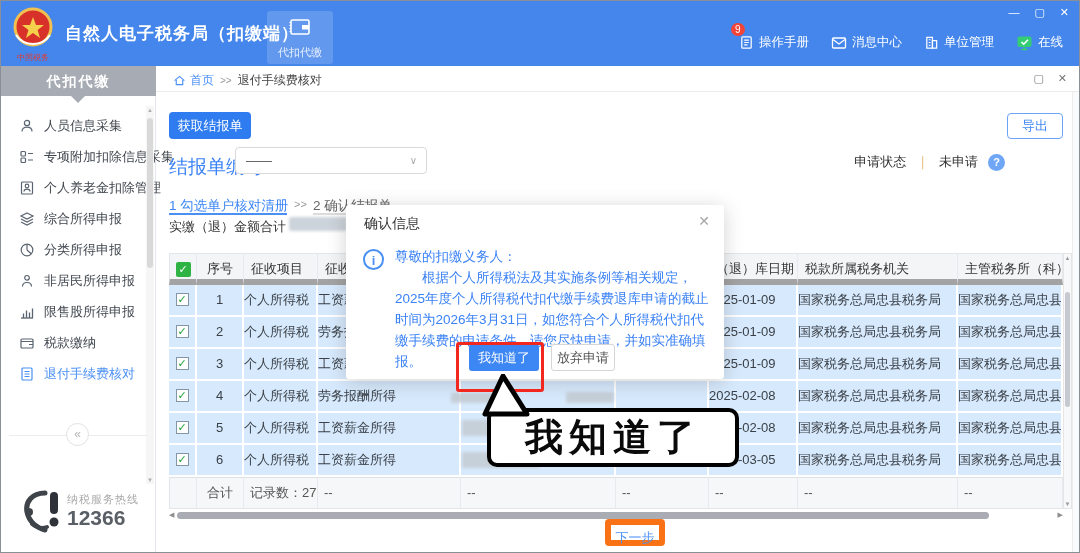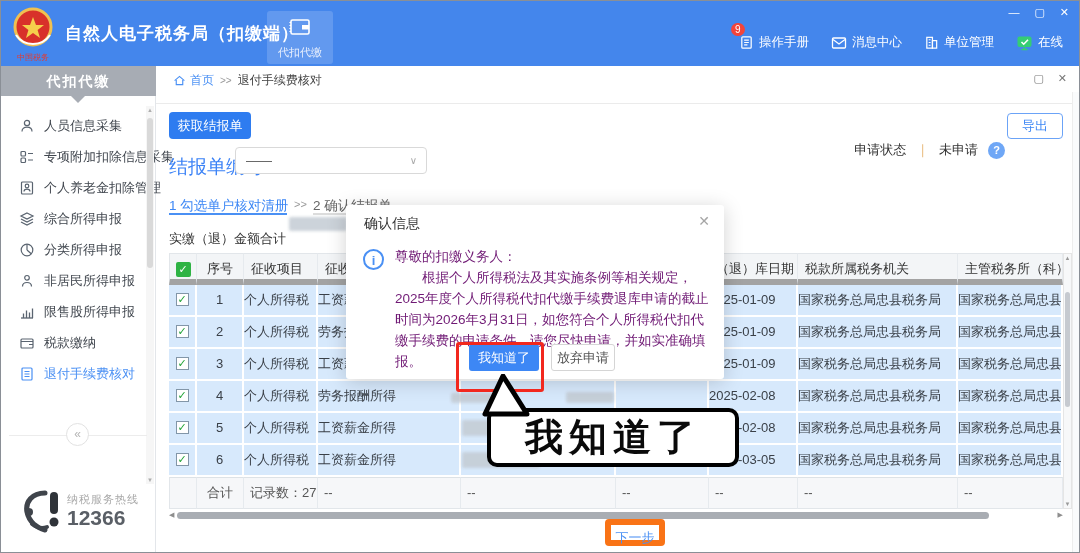--- a/index.html
+++ b/index.html
@@ -30,43 +30,43 @@
   .side-scroll{position:absolute;right:1px;top:40px;width:8px;height:378px;background:#f6f6f6;}
   .side-scroll .thumb{position:absolute;left:1px;top:12px;width:6px;height:150px;background:#d9d9d9;border-radius:3px;}
   .side-scroll .ar{position:absolute;left:0;width:8px;font-size:6px;color:#aeaeae;text-align:center;}
   .divline{position:absolute;left:8px;top:369px;width:138px;border-top:1px solid #ececec;}
   .collapse-btn{position:absolute;left:65px;top:357px;width:23px;height:23px;border:1px solid #e2e2e2;border-radius:50%;background:#fff;color:#b5b5b5;font-size:12px;text-align:center;line-height:21px;cursor:pointer;}
   .hotline{position:absolute;left:18px;top:420px;width:130px;}
   .hot-label{position:absolute;left:48px;top:6px;font-size:11px;color:#a9a9a9;letter-spacing:1px;}
   .hot-num{position:absolute;left:48px;top:20px;font-size:21px;font-weight:bold;color:#5a5f66;}
 
   
-  .crumbbar{position:absolute;left:155px;top:65px;width:925px;height:38px;background:#fff;border-bottom:1px solid #ebebeb;}
+  .crumbbar{position:absolute;left:155px;top:65px;width:925px;height:26px;background:#fff;border-bottom:1px solid #ebebeb;}
   .crumb{position:absolute;left:17px;top:6px;display:flex;align-items:center;gap:6px;font-size:12px;}
   .crumb .home{color:#4a90f4;cursor:pointer;display:flex;align-items:center;gap:4px;}
   .crumb .sep{color:#999;font-size:10px;}
   .crumb .cur{color:#444;}
   .crumbctl{position:absolute;right:14px;top:6px;display:flex;gap:14px;color:#777;font-size:11px;}
   .crumbctl span{cursor:pointer;}
 
   .btn-fetch{position:absolute;left:168px;top:111px;width:82px;height:27px;background:#2e7cf0;border-radius:4px;color:#fff;font-size:13px;text-align:center;line-height:27px;cursor:pointer;}
   .btn-export{position:absolute;left:1006px;top:112px;width:56px;height:26px;background:#fff;border:1px solid #6ba3f7;border-radius:4px;color:#3d87f5;font-size:13px;text-align:center;line-height:24px;cursor:pointer;}
   .bill-label{position:absolute;left:168px;top:153px;font-size:19px;color:#3b82f6;}
   .bill-select{position:absolute;left:234px;top:146px;width:192px;height:27px;border:1px solid #d9d9d9;border-radius:4px;background:#fff;font-size:13px;color:#555;line-height:25px;padding-left:10px;cursor:pointer;}
   .bill-select .chev{position:absolute;right:9px;top:0;color:#a9a9a9;font-size:10px;}
-  .statusrow{position:absolute;right:74px;top:140px;display:flex;align-items:center;gap:10px;font-size:13px;color:#333;}
+  .statusrow{position:absolute;right:74px;top:152px;display:flex;align-items:center;gap:10px;font-size:13px;color:#333;}
   .statusrow .div{color:#e3aa5f;}
   .help-circ{width:17px;height:17px;border-radius:50%;background:#6fa7f6;color:#fff;font-size:11px;font-weight:bold;text-align:center;line-height:17px;cursor:pointer;}
 
   .step1{position:absolute;left:168px;top:196px;font-size:13.5px;color:#3d87f5;cursor:pointer;}
   .step1-ul{position:absolute;left:168px;top:212px;width:118px;height:2px;background:#4a90f4;}
   .step-sep{position:absolute;left:293px;top:197px;font-size:11px;color:#999;}
   .step2{position:absolute;left:312px;top:196px;font-size:13.5px;color:#666;cursor:pointer;}
   .step2-ul{position:absolute;left:312px;top:212px;width:72px;height:2px;background:#dcdcdc;}
-  .summary-label{position:absolute;left:168px;top:217px;font-size:13px;color:#333;margin-top:12px;}
+  .summary-label{position:absolute;left:168px;top:217px;font-size:13px;color:#333;}
   .redact{position:absolute;background:#c4ccd4;border-radius:2px;filter:blur(1.5px);opacity:.85;}
 
   
   .tbl{position:absolute;left:168px;top:252px;width:894px;}
   .thead,.trow,.tfoot{display:flex;height:32px;}
   .th{background:#f3f5f7;border-top:1px solid #e2e6ea;border-right:1px solid #e6eaee;border-bottom:6px solid #a3a3a3;font-size:13px;color:#333;line-height:30px;padding-left:7px;white-space:nowrap;overflow:hidden;}
   .th:first-child{border-left:1px solid #e2e6ea;}
   .td{background:#d7e9fc;border-right:2px solid #fff;border-bottom:2px solid #fff;font-size:13px;color:#3a4048;line-height:30px;padding-left:0;white-space:nowrap;overflow:hidden;}
   .tf{background:#f6f7f9;border-right:1px solid #e6eaee;border-bottom:1px solid #e2e6ea;border-top:1px solid #dde2e6;font-size:13px;color:#555;line-height:30px;padding-left:6px;white-space:nowrap;overflow:hidden;}
   .tf:first-child{border-left:1px solid #e2e6ea;}
@@ -84,21 +84,21 @@
   .hscroll .thumb{position:absolute;left:8px;top:1px;width:812px;height:7px;background:#a9adb3;border-radius:4px;}
   .hscroll .ar{position:absolute;top:0;font-size:7px;color:#8e8e8e;}
   .btn-next{position:absolute;left:604px;top:518px;width:60px;height:27px;background:#fff;border:6px solid #f97316;border-radius:4px;color:#4a90f4;font-size:13px;text-align:center;line-height:25px;cursor:pointer;}
   .rstrip{position:absolute;left:1071px;top:91px;width:8px;height:462px;background:#fafbfc;border-left:1px solid #ededed;}
 
   
   .dialog{position:absolute;left:345px;top:204px;width:378px;height:174px;background:#fff;border-radius:3px;box-shadow:0 3px 20px rgba(0,0,0,.18);z-index:50;}
   .dlg-title{position:absolute;left:18px;top:10px;font-size:14px;color:#333;}
   .dlg-close{position:absolute;right:14px;top:8px;font-size:14px;color:#a5a5a5;cursor:pointer;}
   .dlg-info{position:absolute;left:17px;top:44px;width:21px;height:21px;border:2px solid #4a90f4;border-radius:50%;color:#4a90f4;font-size:13px;font-weight:bold;text-align:center;line-height:20px;}
-  .dlg-text{position:absolute;left:49px;top:41px;width:316px;font-size:13.5px;color:#701a75;line-height:21px;}
+  .dlg-text{position:absolute;left:49px;top:41px;width:316px;font-size:13.5px;color:#3b82f6;line-height:21px;}
   .dlg-text p{margin:0;text-indent:2em;}
   .btn-ok{position:absolute;left:123px;top:139px;width:70px;height:27px;background:#3d87f5;border-radius:3px;color:#fff;font-size:13px;text-align:center;line-height:27px;cursor:pointer;}
   .btn-giveup{position:absolute;left:205px;top:139px;width:64px;height:27px;background:#fff;border:1px solid #d5d5d5;border-radius:3px;color:#555;font-size:13px;text-align:center;line-height:25px;cursor:pointer;}
 
   
   .red-rect{position:absolute;left:455px;top:341px;width:88px;height:50px;border:3px solid #f2281e;border-radius:3px;z-index:60;}
   .callout{position:absolute;left:486px;top:407px;width:252px;height:59px;background:#fff;border:4px solid #000;border-radius:10px;z-index:64;text-align:center;}
   .callout .txt{font-size:38px;font-weight:bold;color:#0a0a0a;letter-spacing:6px;line-height:51px;}
   .tail{position:absolute;left:480px;top:373px;z-index:67;}
 </style>

